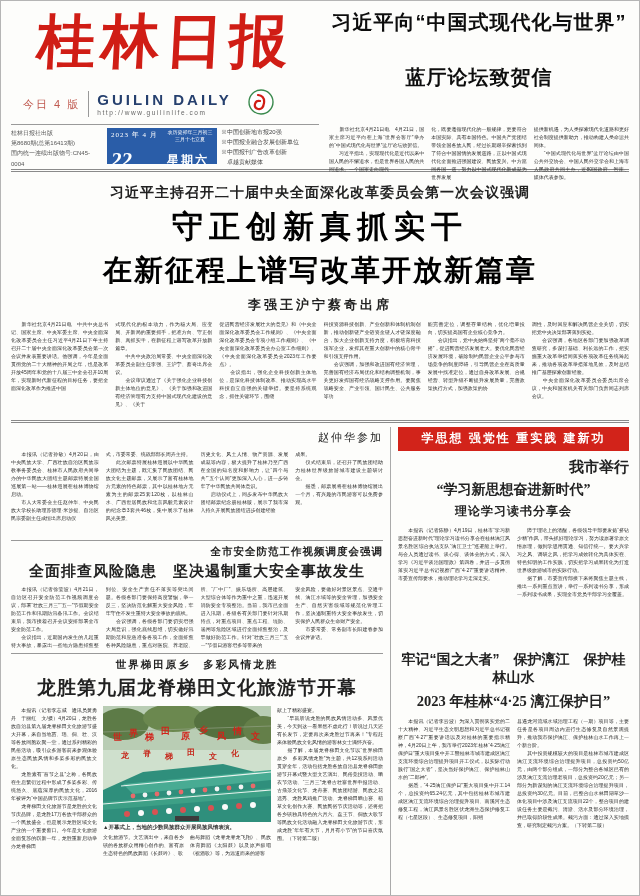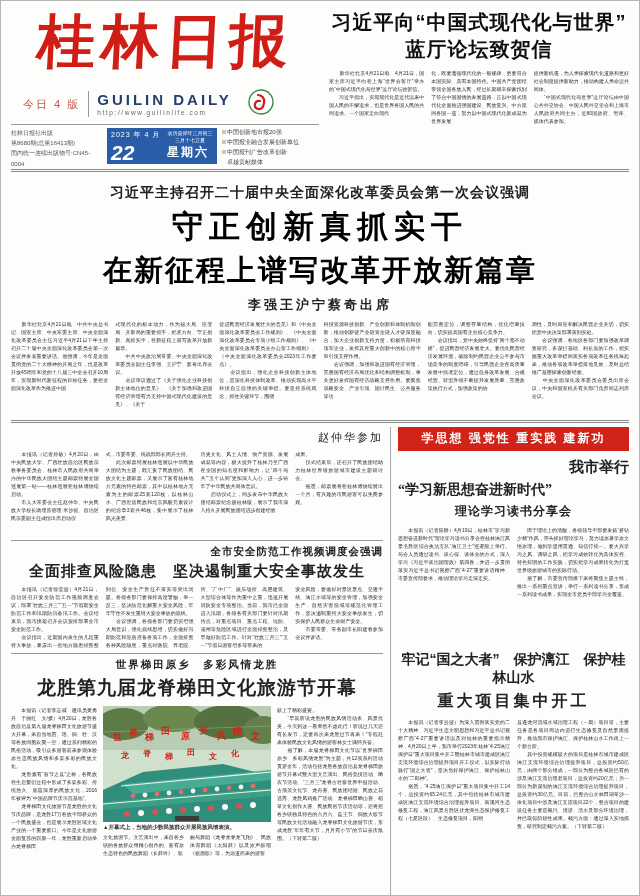--- a/index.html
+++ b/index.html
@@ -16,28 +16,28 @@
   .mast-mid { display:flex; align-items:center; margin-top:4px; height:34px; }
   .today-pages { font-size:11px; color:#c05a50; letter-spacing:2px; padding:0 8px 0 12px; }
   .gd-block { border-left:1px solid #999; padding:1px 8px; }
   .gd-en { font-size:15px; font-weight:800; color:#26406e; letter-spacing:3px; line-height:1.1; }
   .gd-url { font-size:6.5px; color:#666; letter-spacing:1.6px; }
   .seal { margin-left:8px; }
   .mast-bottom { display:flex; border-top:1px solid #9a9a9a; margin-top:3px; padding-top:3px;
                  align-items:stretch; gap:4px; height:40px; }
   .pub-lines { font-size:6px; color:#555; line-height:1.7; white-space:pre-wrap; width:92px; }
   .datebox { background:#2a5da8; color:#fff; width:110px; flex:none; padding:2px 4px;
-             display:grid; grid-template-columns:54px 1fr; grid-template-rows:12px 1fr; gap:0 2px; }
+             display:grid; grid-template-columns:54px 1fr; grid-template-rows:12px 1fr; gap:8px 2px;font-family:Liberation Serif, serif; }
   .db-ym { font-size:7px; letter-spacing:1px; }
   .db-lunar { font-size:5px; line-height:1.3; text-align:center; white-space:pre-wrap; }
   .db-day { font-size:21px; font-weight:800; line-height:1; font-style:italic; }
   .db-week { font-size:12px; font-weight:700; align-self:center; letter-spacing:2px; }
   .badges { font-size:6px; color:#444; line-height:1.65; white-space:pre-wrap; flex:1; }
 
-  .top-right { flex:1; display:flex; flex-direction:column; }
+  .top-right { flex:1; display:flex; flex-direction:column;gap:28px; }
   .tr-title { font-weight:900; font-size:20px; text-align:center; line-height:1.35;
               letter-spacing:1px; color:#0d0d0d; }
   .cols { display:flex; gap:7px; margin-top:6px; }
   .col { flex:1; font-size:5px; line-height:1.6; text-align:justify; color:#2c2c2c;
          white-space:pre-wrap; overflow:hidden; }
   .tr-cols { height:82px; }
 
   .hrule { border-top:1px solid #8a8a8a; border-bottom:1px solid #8a8a8a; height:3px; margin:4px 0; }
   .hrule-thin { border-top:1px solid #999; margin:4px 0; }
 
@@ -73,21 +73,21 @@
   .ls-colL { width:86px; flex:none; }
   .ls-center { width:168px; flex:none; display:flex; flex-direction:column; }
   .ls-caption { font-size:5.5px; font-weight:700; color:#333; margin:2px 0; }
   .ls-subcols { display:flex; gap:6px; flex:1; }
   .ls-colR { flex:1; }
   .ls-col { font-size:5px; line-height:1.6; text-align:justify; white-space:pre-wrap; overflow:hidden; color:#2c2c2c; }
 
   .banner-red { background:#d2231a; color:#fff; font-weight:800; font-size:12px;
                 text-align:center; letter-spacing:2px; padding:3px 0 4px; }
   .study-t1 { font-family:"Liberation Serif", serif; font-size:15px; font-weight:900; text-align:right; margin-top:7px; }
-  .study-t2 { font-family:"Liberation Serif", serif; font-size:14px; font-weight:900; text-align:left; margin-top:4px; }
+  .study-t2 { font-family:"Liberation Serif", serif; font-size:14px; font-weight:900; text-align:center; margin-top:4px; }
   .study-t3 { font-family:"Liberation Serif", serif; font-size:12px; font-weight:900; text-align:center; margin-top:4px; letter-spacing:1px; }
   .study-cols { height:118px; margin-top:6px; }
 
   .ybox { background:linear-gradient(#fdf7dd, #f5e6a6); text-align:center; padding:4px 0 5px; margin-top:6px; }
   .ybox-l1 { color:#d2231a; font-weight:800; font-size:11px; letter-spacing:1px;
              border-bottom:1px solid #e0b24c; display:inline-block; padding:0 14px 2px; }
   .ybox-l2 { color:#d2231a; font-weight:800; font-size:11px; letter-spacing:1px; margin-top:2px; }
 
   .lj-kicker { font-size:14px; font-weight:800; text-align:center; margin-top:7px; }
   .lj-t1 { font-family:"Liberation Serif", serif; font-size:14.5px; font-weight:900; text-align:center; margin-top:5px; }
@@ -301,21 +301,21 @@
         <div class="cols study-cols">
           <div class="col">　　本报讯（记者陈静）4月19日，桂林市“学习新思想奋进新时代”理论学习读书分享会在桂林漓江风景名胜区综合执法支队“漓江卫士”巡逻船上举行。与会人员通过读书、谈心得、谈体会的方式，深入学习《习近平谈治国理政》第四卷，并进一步贯彻落实习近平总书记视察广西“4·27”重要讲话精神、市委宣传部要求，推动理论学习走深走实。</div>
           <div class="col">　　障于理论上的清醒，各级领导干部要发扬“挤钻少精”作风，带头抓好理论学习，努力读原著学原文悟原理，做到学思用贯通、知信行统一。要大兴学习之风、调研之风，把学习成效转化为具体实在、特色鲜明的工作实践，切实把学习成果转化为打造世界级旅游城市的实际行动。
 　　据了解，市委宣传部接下来将聚焦主题主线，推出一系列重点宣讲，举行一系列读书分享，形成一系列读书成果，实现全市党员干部学习全覆盖。</div>
         </div>
       </article>
 
 
       <article>
         <div class="lj-kicker">牢记“国之大者”　保护漓江　保护桂林山水</div>
-        <div class="lj-t2">重大项目集中开工</div>
+        <div class="lj-t1">2023 年桂林“4·25 漓江保护日”</div>
         <div class="cols lj-cols">
           <div class="col">　　本报讯（记者李云波）为深入贯彻落实党的二十大精神、习近平生态文明思想和习近平总书记视察广西“4·27”重要讲话以及对桂林的重要指示精神，4月20日上午，我市举行2023年桂林“4·25漓江保护日”重大项目集中开工暨桂林市城市建成区漓江支流环境综合治理提升项目开工仪式，以实际行动践行“国之大者”，坚决当好保护漓江、保护桂林山水的“二郎神”。
 　　据悉，“4·25漓江保护日”重大项目集中开工14个，总投资约65.24亿元，其中包括桂林市城市建成区漓江支流环境综合治理提升项目、南溪河生态修复工程，漓江风景名胜区伏龙洲生态保护修复工程（七星区段）、生态修复项目，阳朔</div>
           <div class="col">县遇龙河流域水域治理工程（一期）项目等，主要任务是各项目周边内进行生态修复及自然景观提升，推动我市保护漓江、保护桂林山水工作再上一个新台阶。
 　　其中投资规模较大的项目是桂林市城市建成区漓江支流环境综合治理提升项目，总投资约50亿元，由两个部分组成，一部分为整合各城区已有的涉及漓江支流治理老项目，总投资约20亿元；另一部分为新谋划的漓江支流环境综合治理提升项目，总投资约30亿元。目前，已整合山水林田湖草沙一体化项目中涉及漓江支流项目22个，整合项目的建设任务主要是截污、清淤、活水及部分环境治理，并已取得阶段性成果。截污方面：通过深入实地摸查，研究制定截污方案。（下转第二版）</div>
         </div>
       </article>
     </div>
   </div>
 

